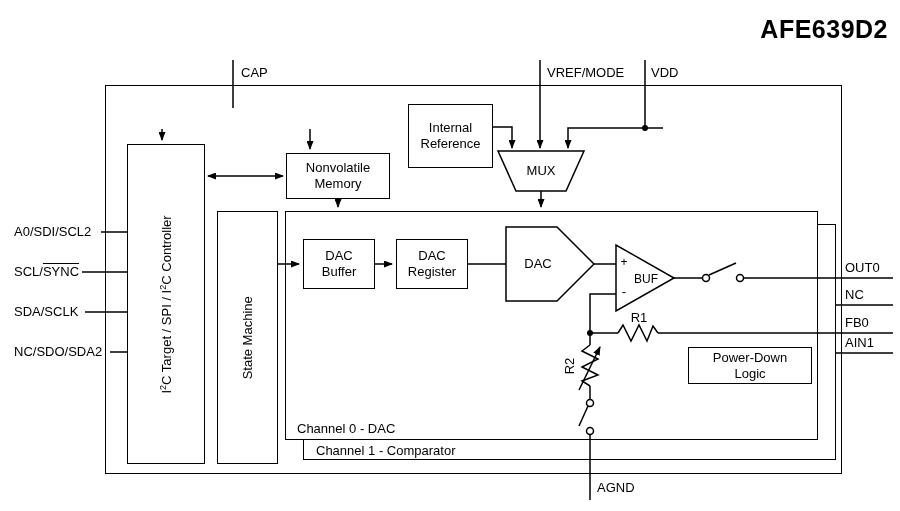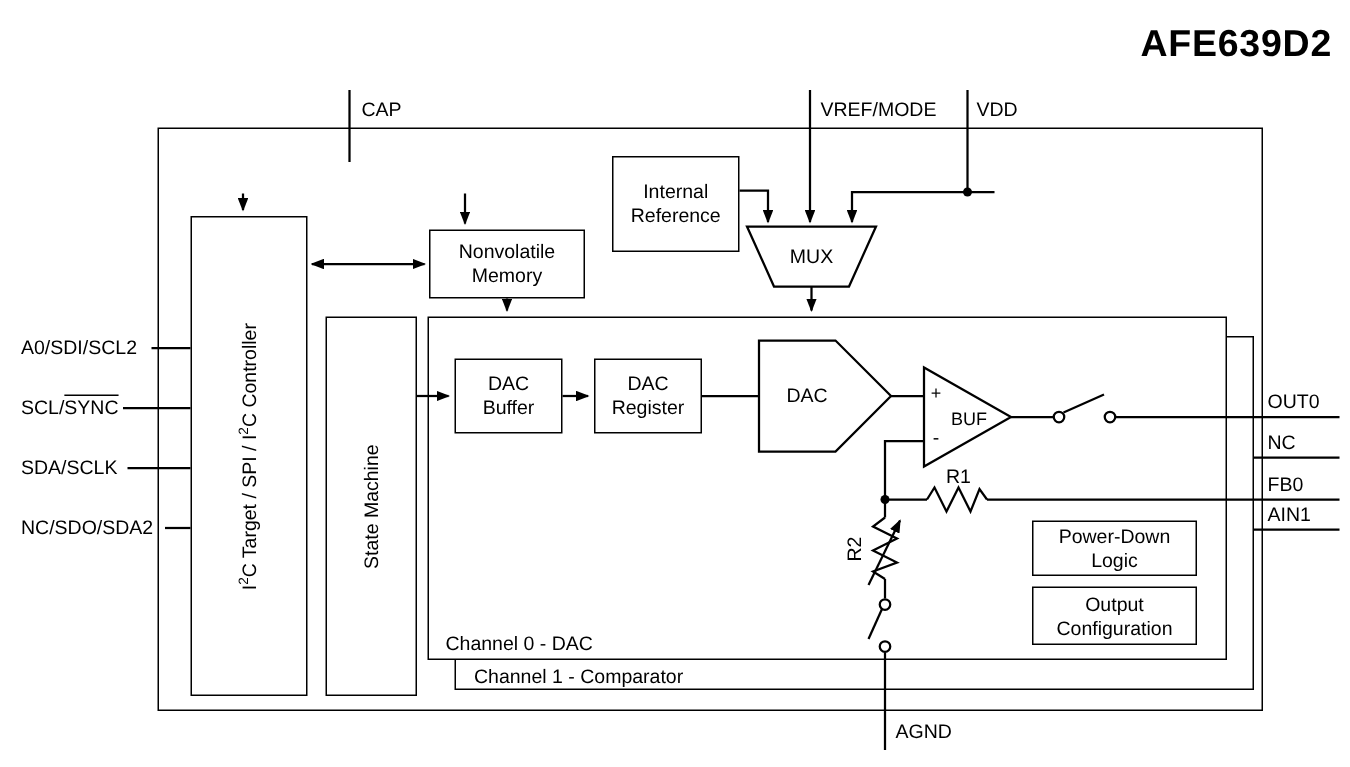--- a/index.html
+++ b/index.html
@@ -73,33 +73,27 @@
     </span>
   </div>
 
   <div class="box" style="left:396px; top:239px; width:72px; height:50px;">
     <span>
       <span class="plain">DAC</span>
       <span class="plain">Register</span>
     </span>
   </div>
 
-  <div class="box" style="left:688px; top:347px; width:110px; height:37px;">
+  <div class="box" style="left:688px; top:347px; width:124px; height:37px;">
     <span>
       <span class="plain">Power-Down</span>
       <span class="plain">Logic</span>
     </span>
   </div>
 
-  <div class="box" style="left:688px; top:391px; width:110px; height:39px;">
-    <span>
-      <span class="plain">Output</span>
-      <span class="plain">Configuration</span>
-    </span>
-  </div>
 
   <svg class="wires" width="900" height="511" viewBox="0 0 900 511">
     <defs>
       <marker id="ah" viewBox="0 0 9 7" refX="8" refY="3.5" markerUnits="userSpaceOnUse" markerWidth="9" markerHeight="7" orient="auto-start-reverse">
         <path d="M0,0 L9,3.5 L0,7 Z" fill="#000"></path>
       </marker>
     </defs>
     <g stroke="#000" stroke-width="1.5" fill="none">
 
       <line x1="233" y1="60" x2="233" y2="108"></line>

